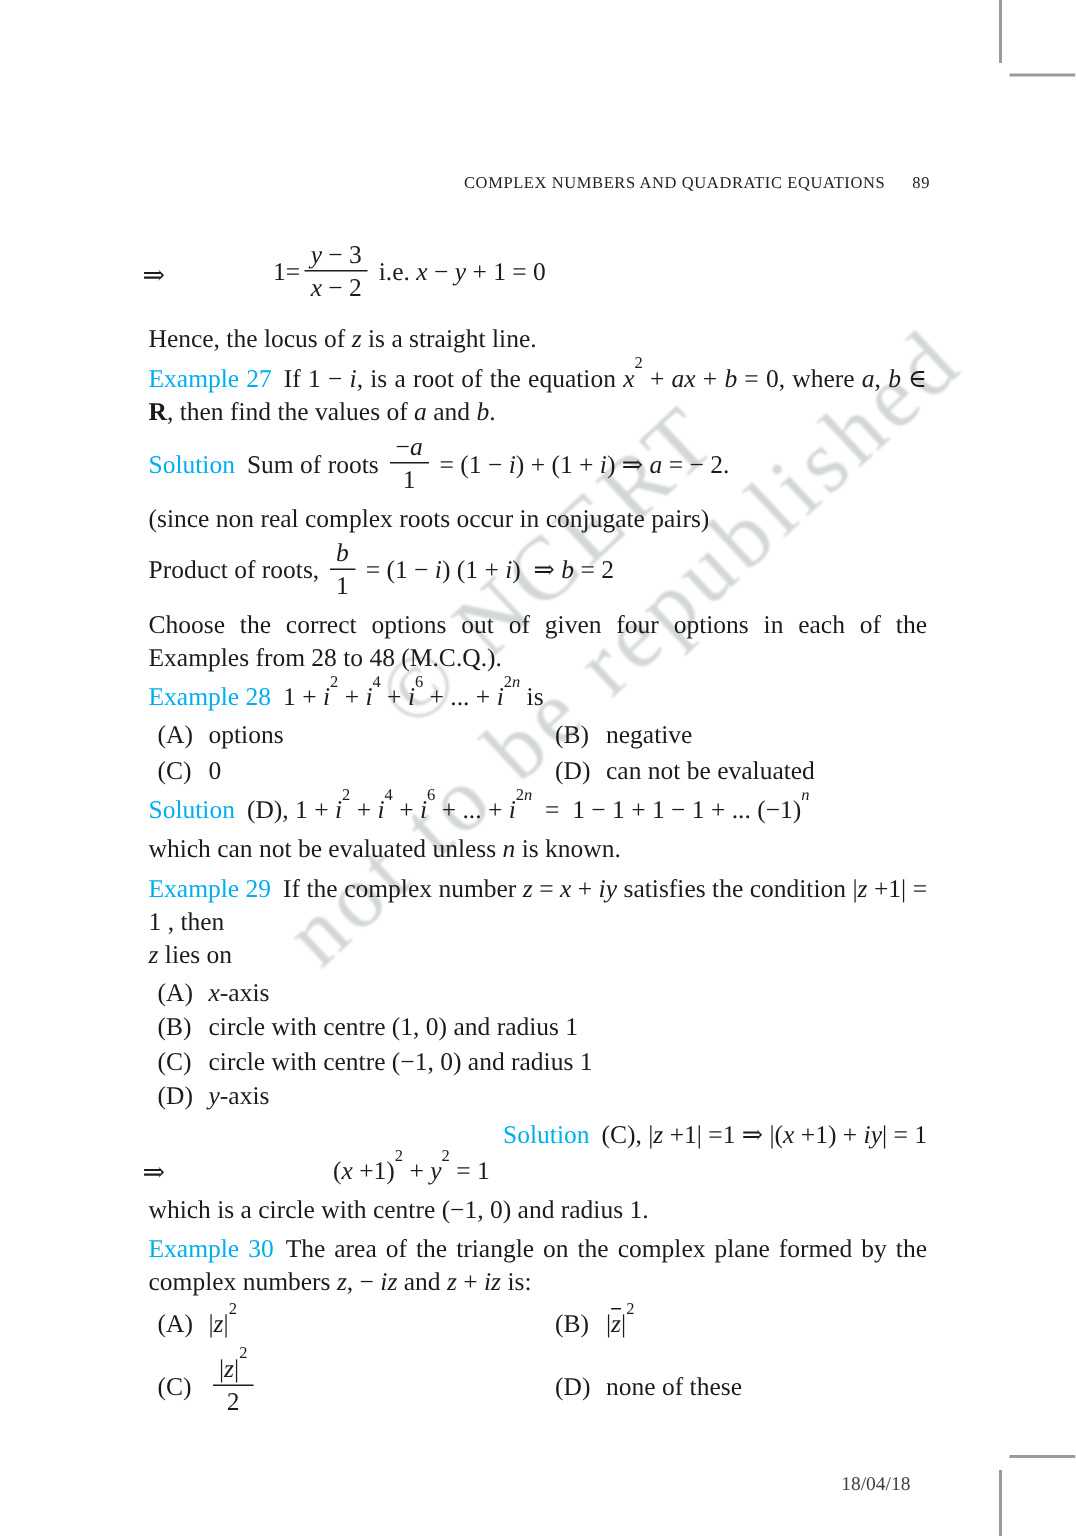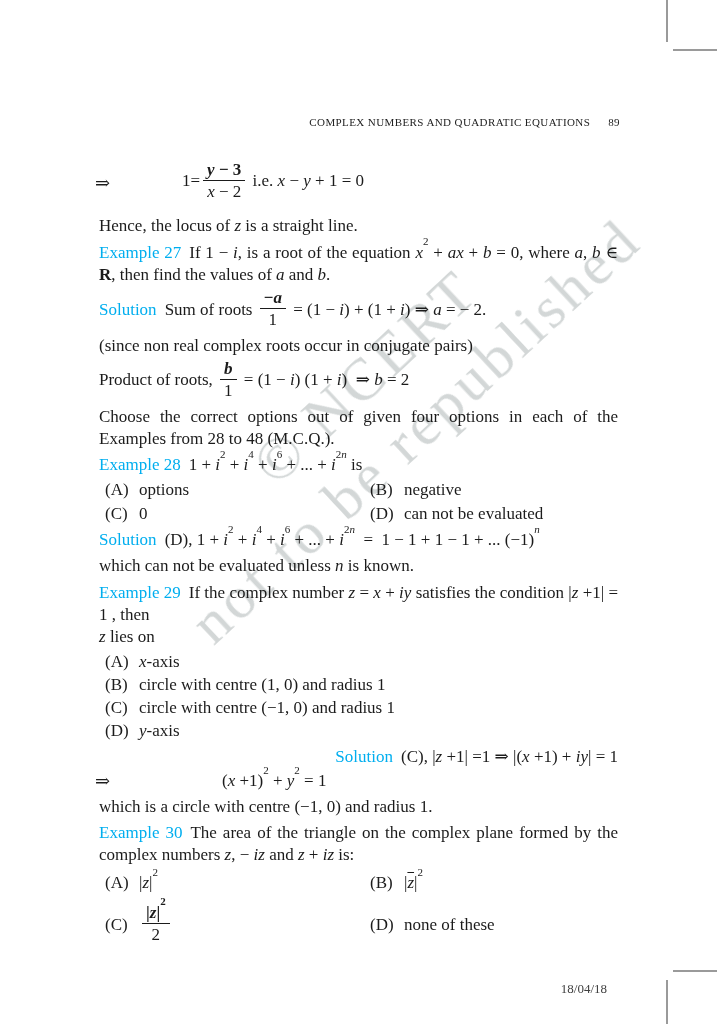--- a/index.html
+++ b/index.html
@@ -29,21 +29,21 @@
   p{margin:4px;}
   i{font-style:italic;}
   sup{font-size:11px;line-height:0;position:relative;top:-6px;}
   .lbl{color:#00AEEF;font-weight:normal;margin-right:8px;}
   .eqline{display:flex;align-items:center;text-align:left;}
   .arrow{font-size:18px;flex:none;}
   .ind-md{width:87px;flex:none;}
   .ind-lg{width:127px;flex:none;}
   .frac{display:inline-block;vertical-align:middle;text-align:center;
         line-height:1.12;margin:0 3px;position:relative;top:-2px;}
-  .frac .num{display:block;border-bottom:1.4px solid #1b1b1b;padding:0 4px 1px;font-weight:bold;}
+  .frac .num{display:block;border-bottom:1.4px solid #1b1b1b;padding:0 4px 1px;}
   .frac .den{display:block;padding-top:1px;}
   .opts2{display:grid;grid-template-columns:265px 1fr;row-gap:2px;text-align:left;}
   .opts1 .opt{margin-bottom:1px;}
   .opt{display:flex;align-items:center;padding-left:10px;text-align:left;}
   .opt .ol{width:34px;flex:none;}
   .optsbig{align-items:center;}
   .mb0{margin-bottom:0;} .mb2{margin-bottom:2px;} .mb3{margin-bottom:3px;}
   .mb4{margin-bottom:4px;} .mb5{margin-bottom:5px;} .mb12{margin-bottom:12px;}
   .h34{min-height:34px;} .h46{min-height:46px;}
   .date{

